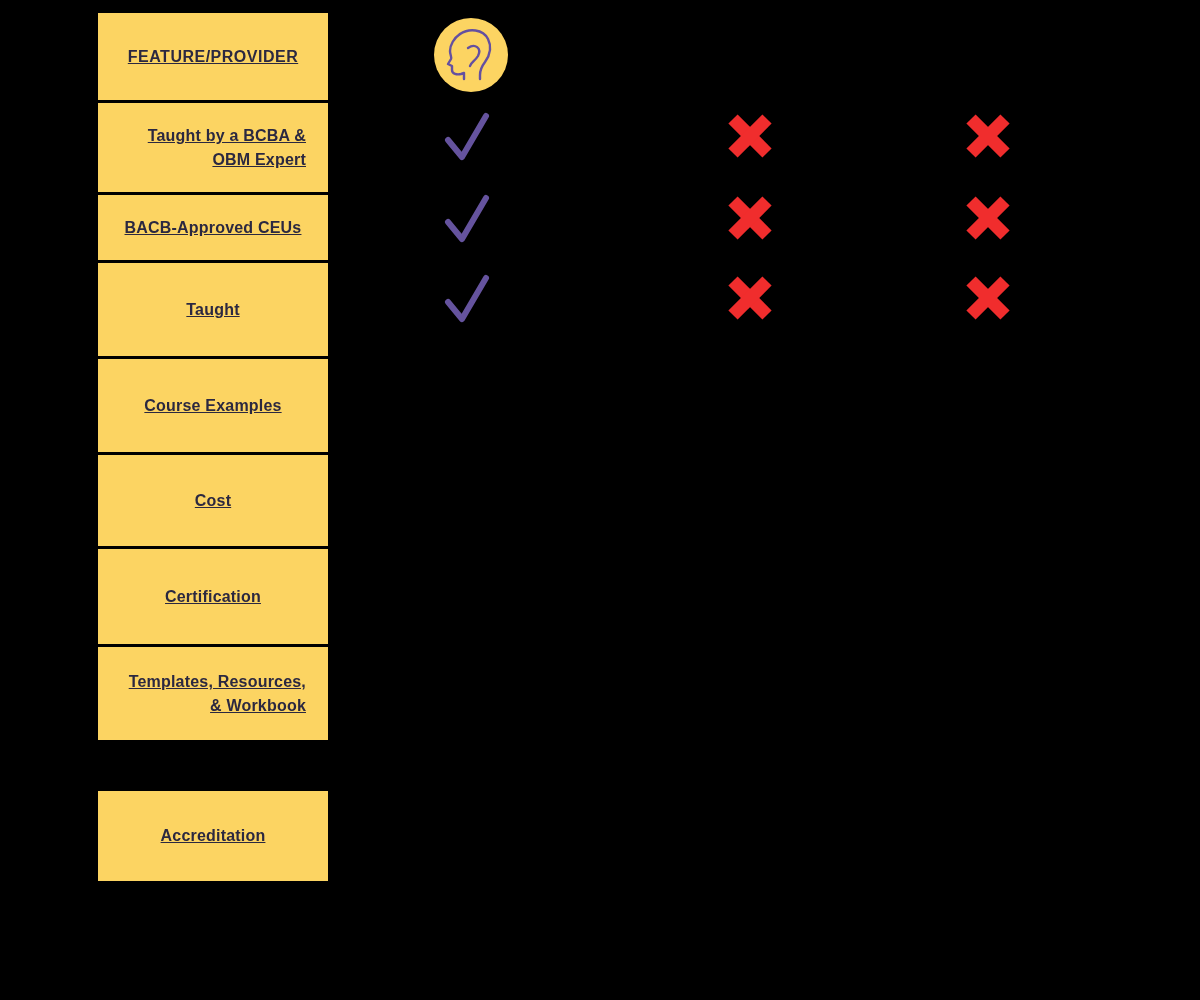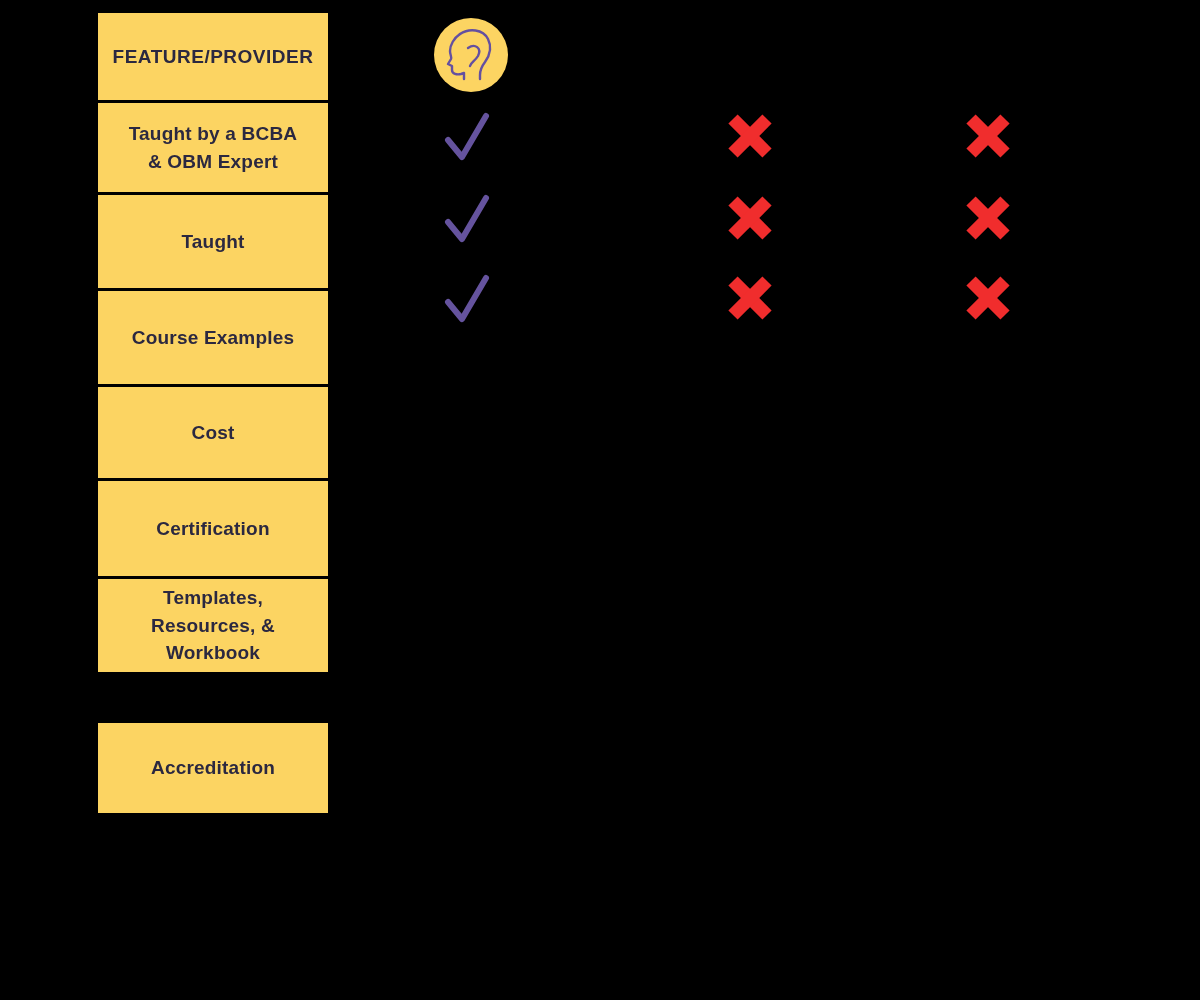--- a/index.html
+++ b/index.html
@@ -17,46 +17,50 @@
     font-family:"Liberation Sans",sans-serif;
     overflow:hidden;
   }
   #stage{position:absolute;left:0;top:0;width:1200px;height:1000px;}
   .feature-col{position:absolute;left:95px;top:10px;width:236px;}
   .cell{
     background:var(--cell-bg);
     border:3px solid #000;
     border-bottom:0;
     display:flex;align-items:center;justify-content:center;
-    text-align:center;
+    text-align:right;
     font-weight:700;
     color:var(--text);
-    font-size:19px;
+    font-size:16px;
     line-height:1.45;
     padding:4px 22px;
     letter-spacing:.2px;
+    text-decoration:underline;
   }
   .cell:last-child{border-bottom:3px solid #000;margin-top:48px;}
   .header-cell{letter-spacing:.5px;}
   .provider-avatar{position:absolute;left:433px;top:17px;width:76px;height:76px;line-height:0;}
   .mark{position:absolute;transform:translate(-50%,-50%);line-height:0;}
   .mark-check{color:var(--check);}
   .mark-cross{color:var(--cross);}
 </style>
 </head>
 <body>
 
 <div id="stage">
 
   <div class="feature-col">
     <div class="cell header-cell" style="height:90px">
       <span>FEATURE/PROVIDER</span>
     </div>
     <div class="cell" style="height:92px">
       <span>Taught by a BCBA &amp; OBM Expert</span>
+    </div>
+    <div class="cell" style="height:68px">
+      <span>BACB-Approved CEUs</span>
     </div>
     <div class="cell" style="height:96px">
       <span>Taught</span>
     </div>
     <div class="cell" style="height:96px">
       <span>Course Examples</span>
     </div>
     <div class="cell" style="height:94px">
       <span>Cost</span>
     </div>

